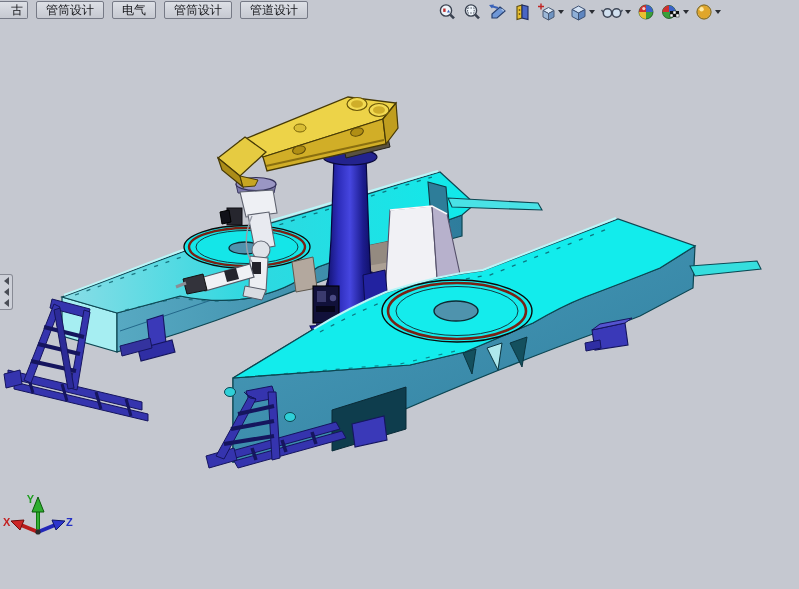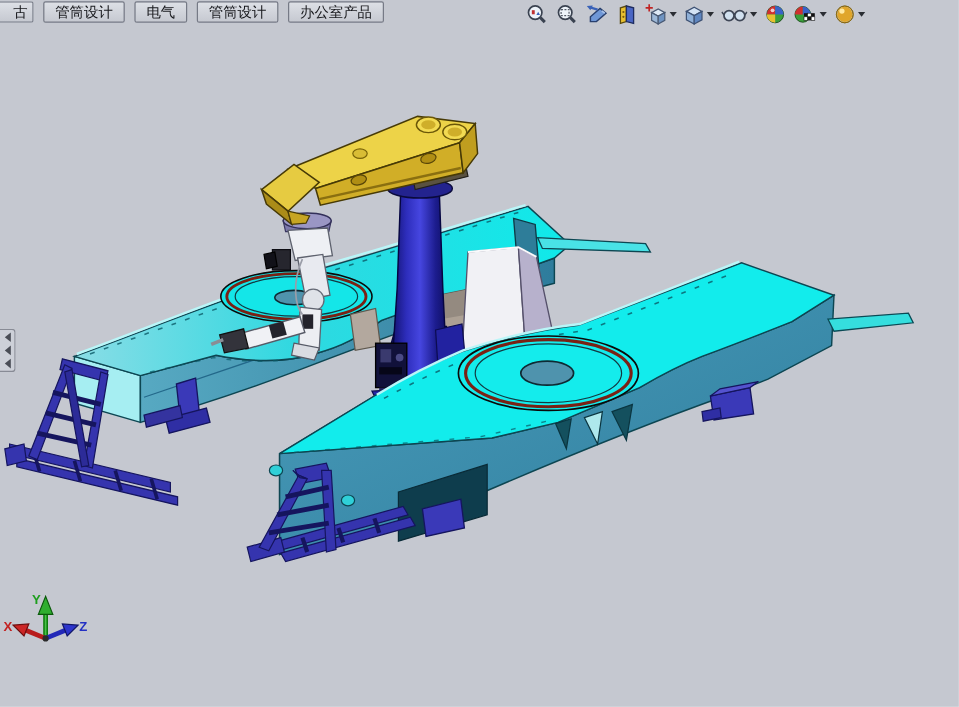--- a/index.html
+++ b/index.html
@@ -244,21 +244,21 @@
       <text x="66" y="526" font-size="11" font-weight="bold" fill="#2330c4">Z</text>
       <circle cx="38" cy="532" r="2.6" fill="#2a2a2a"></circle>
     </g>
   </svg>
 
   <div class="tabbar">
     <div class="cm-tab partial">古</div>
     <div class="cm-tab">管筒设计</div>
     <div class="cm-tab">电气</div>
     <div class="cm-tab">管筒设计</div>
-    <div class="cm-tab">办公室产品</div>
+    <div class="cm-tab">管道设计</div>
   </div>
 
   <div class="hud">
 
     <div class="hud-btn">
       <svg width="19" height="18" viewBox="0 0 19 18">
         <circle cx="8" cy="7.5" r="5.6" fill="#eef4fa" stroke="#3a4250" stroke-width="1.4"></circle>
         <rect x="5.2" y="5.5" width="2.4" height="3.4" fill="#c03030"></rect>
         <path d="M9,9.5 L12,9.5 L10.5,6.8 Z" fill="#3a62b8"></path>
         <path d="M12.2,11.6 L16,15.4" stroke="#3a4250" stroke-width="2.6"></path>

